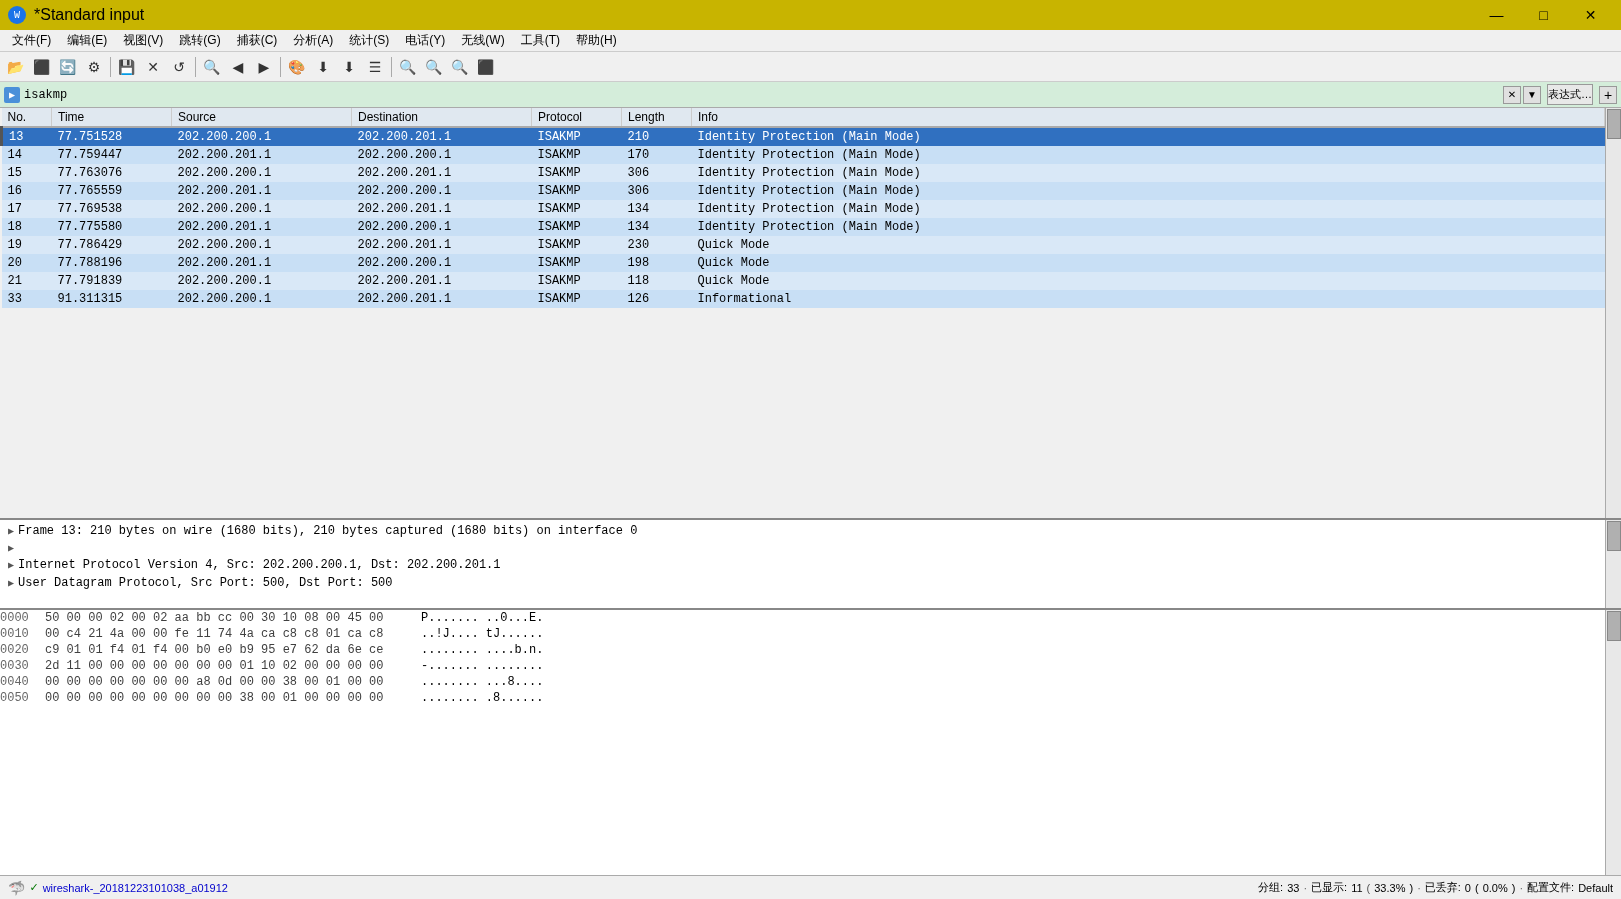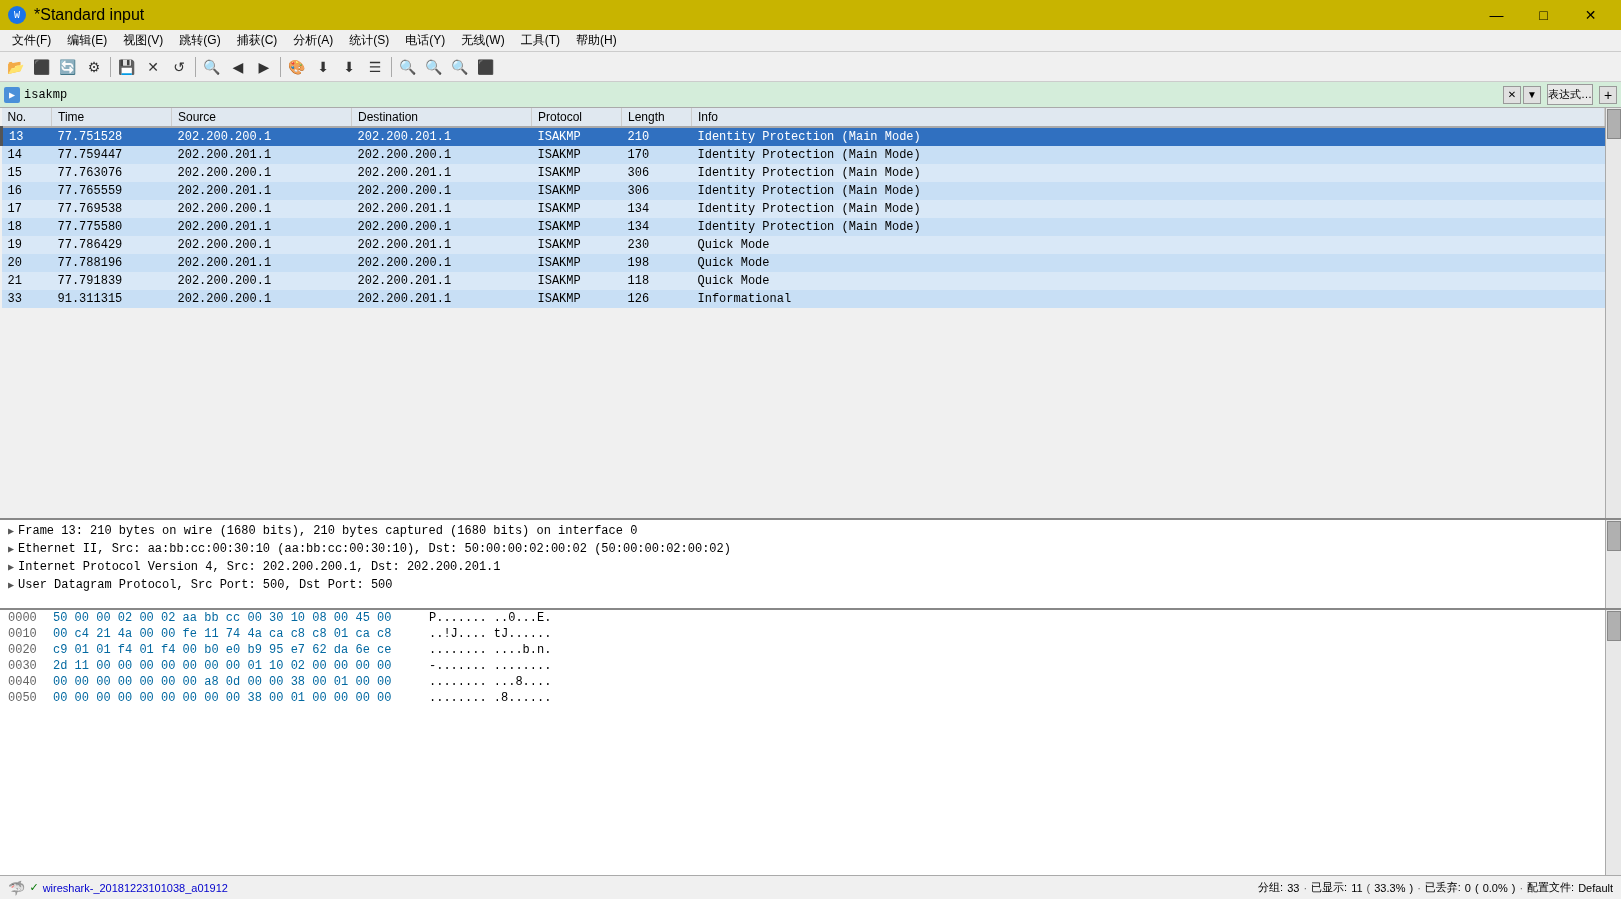--- a/index.html
+++ b/index.html
@@ -198,32 +198,32 @@
       display: flex;
       align-items: center;
     }
     .detail-expand {
       margin-right: 4px;
       color: #555;
       font-size: 10px;
     }
     .hex-row {
       display: flex;
-      padding: 1px 8px;
+      padding: 1px 0;
       font-size: 12px;
       font-family: 'Courier New', monospace;
     }
     .hex-offset {
       color: #666;
       width: 45px;
       flex-shrink: 0;
     }
     .hex-bytes {
       flex: 0 0 360px;
-      color: #0369a1;
+      color: #404040;
     }
     .hex-ascii {
       color: #000;
       margin-left: 16px;
       text-align: center;
     }
 
     
     #main-panels {
       flex: 1;
@@ -490,21 +490,20 @@
   <div id="detail-hex-container">
 
     <div id="detail-container">
       <div id="detail-inner">
         <div class="detail-row">
           <span class="detail-expand">▶</span>
           <span>Frame 13: 210 bytes on wire (1680 bits), 210 bytes captured (1680 bits) on interface 0</span>
         </div>
         <div class="detail-row">
           <span class="detail-expand">▶</span>
-          <span>Ethernet II, Src: aa:bb:cc:00:30:10 (aa:bb:cc:00:30:10), Dst: 50:00:00:02:00:02 (50:00:00:02:00:02)</span>
         </div>
         <div class="detail-row">
           <span class="detail-expand">▶</span>
           <span>Internet Protocol Version 4, Src: 202.200.200.1, Dst: 202.200.201.1</span>
         </div>
         <div class="detail-row">
           <span class="detail-expand">▶</span>
           <span>User Datagram Protocol, Src Port: 500, Dst Port: 500</span>
         </div>
       </div>

